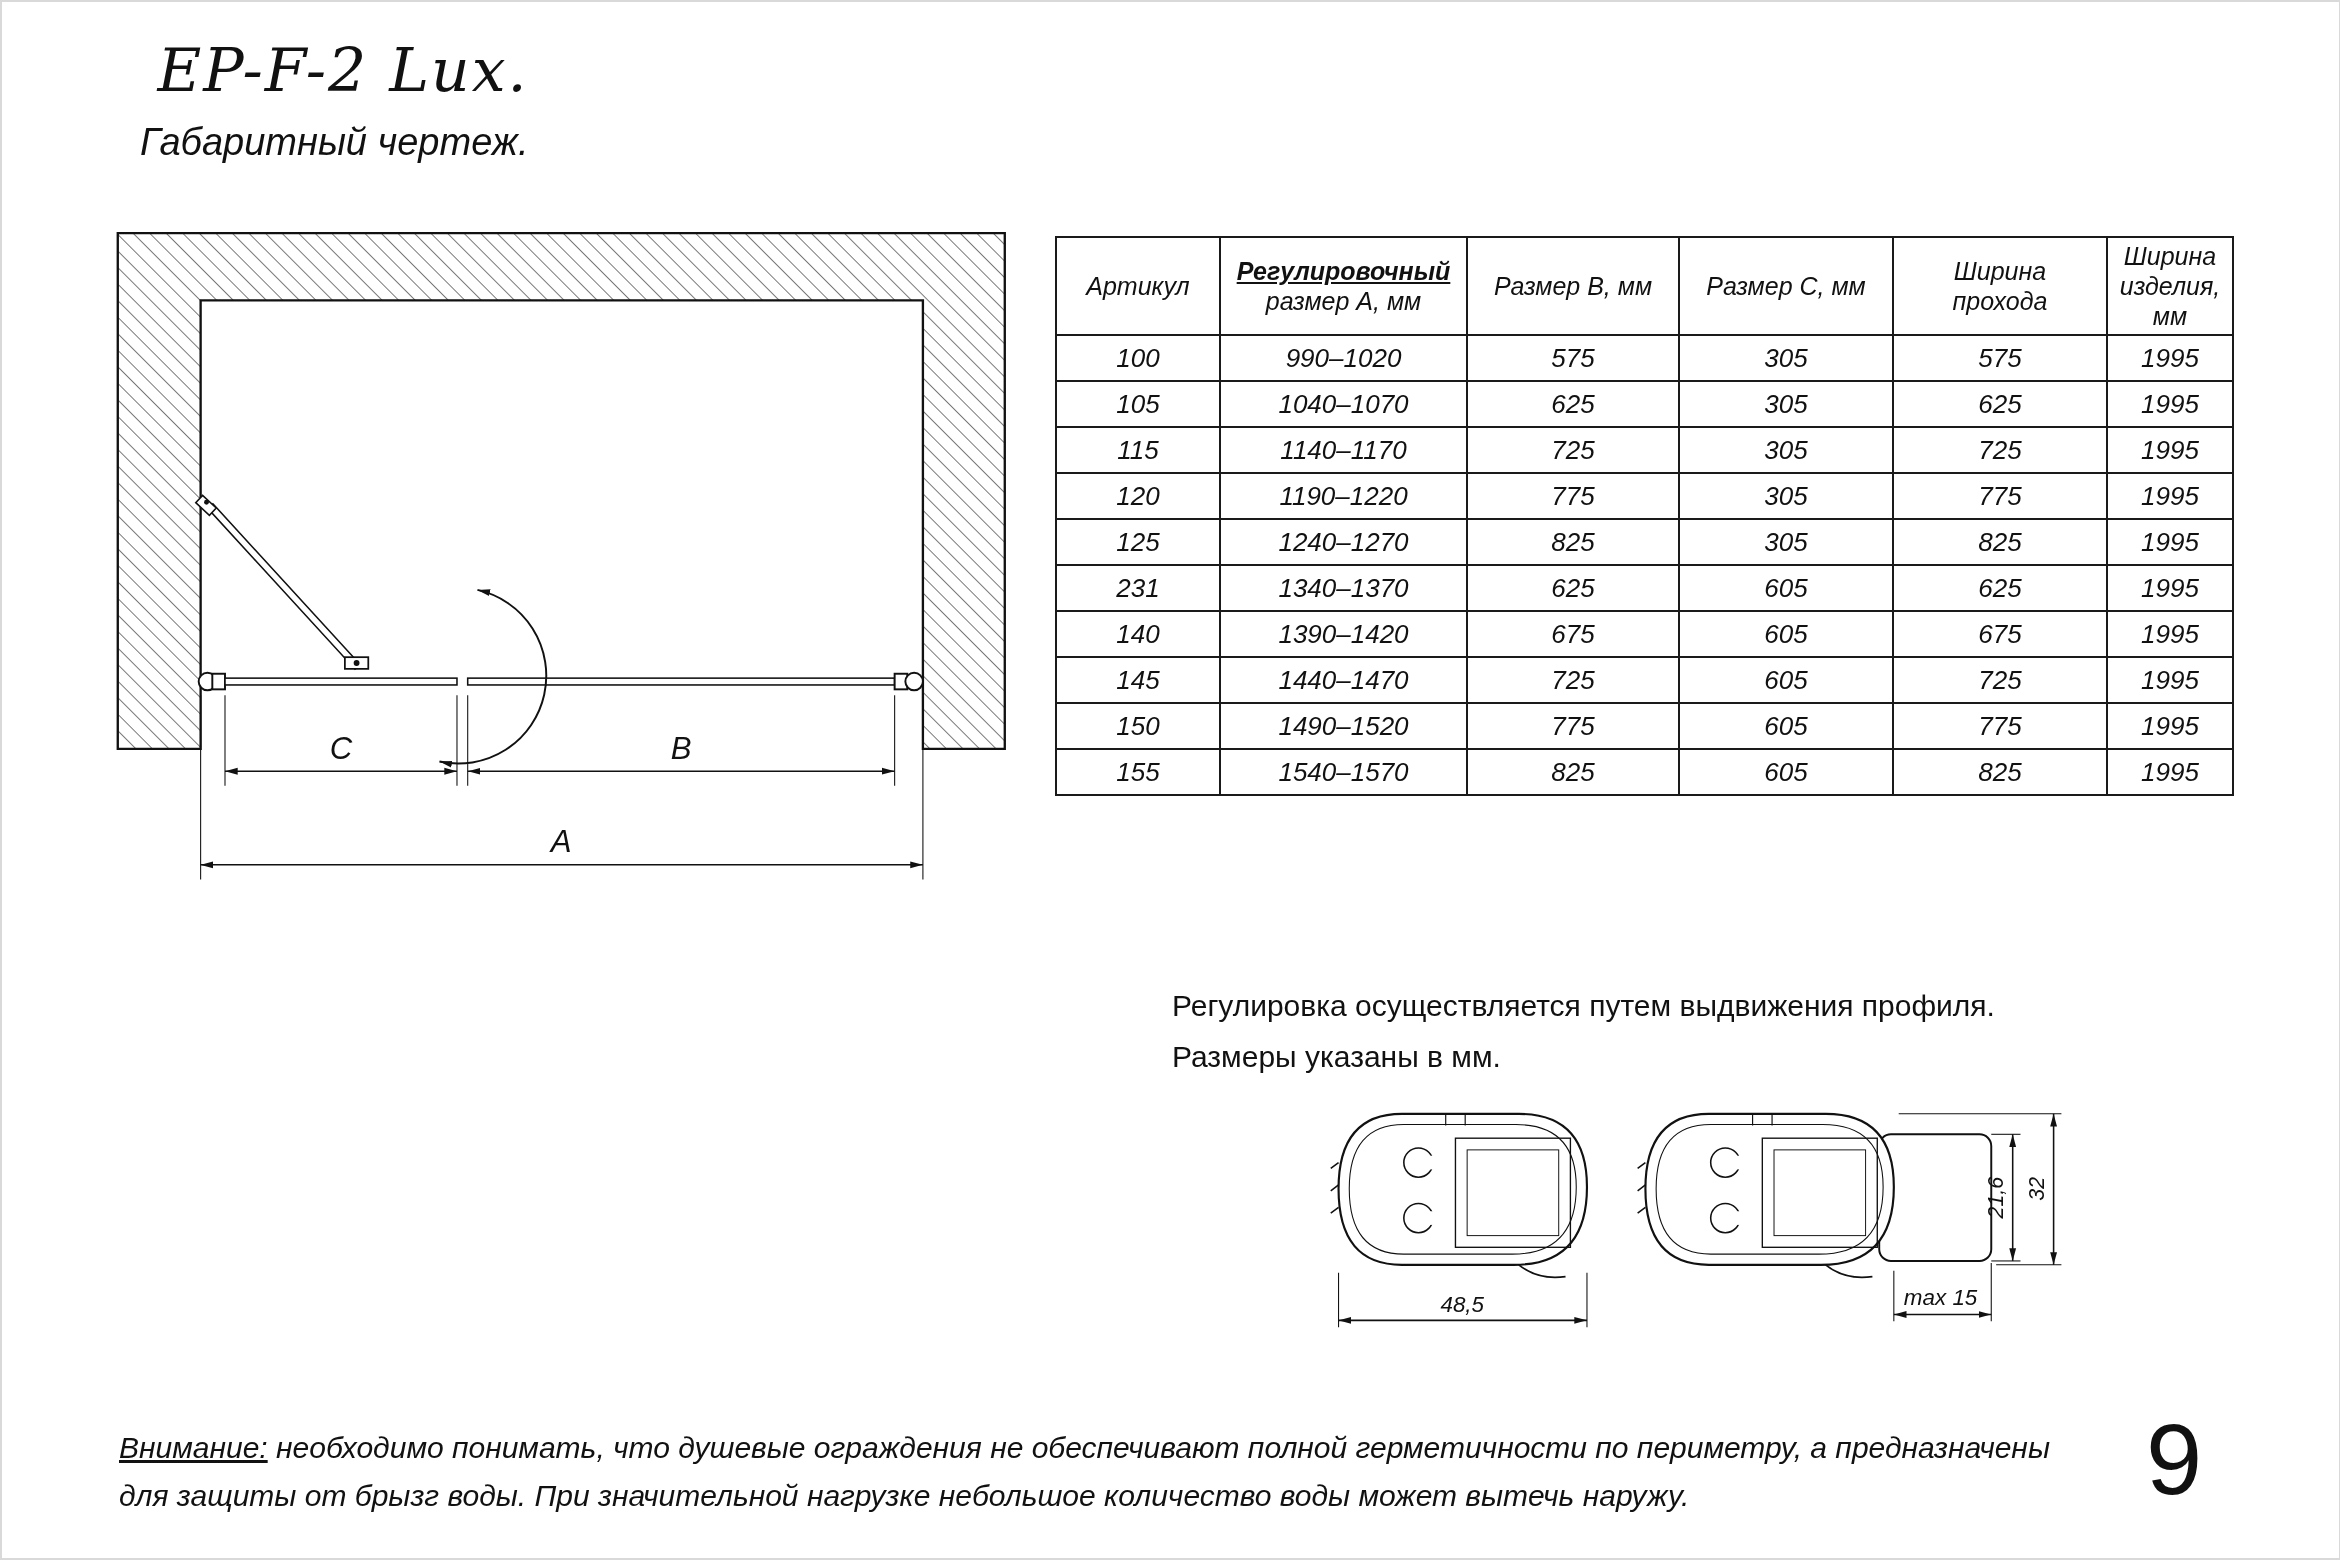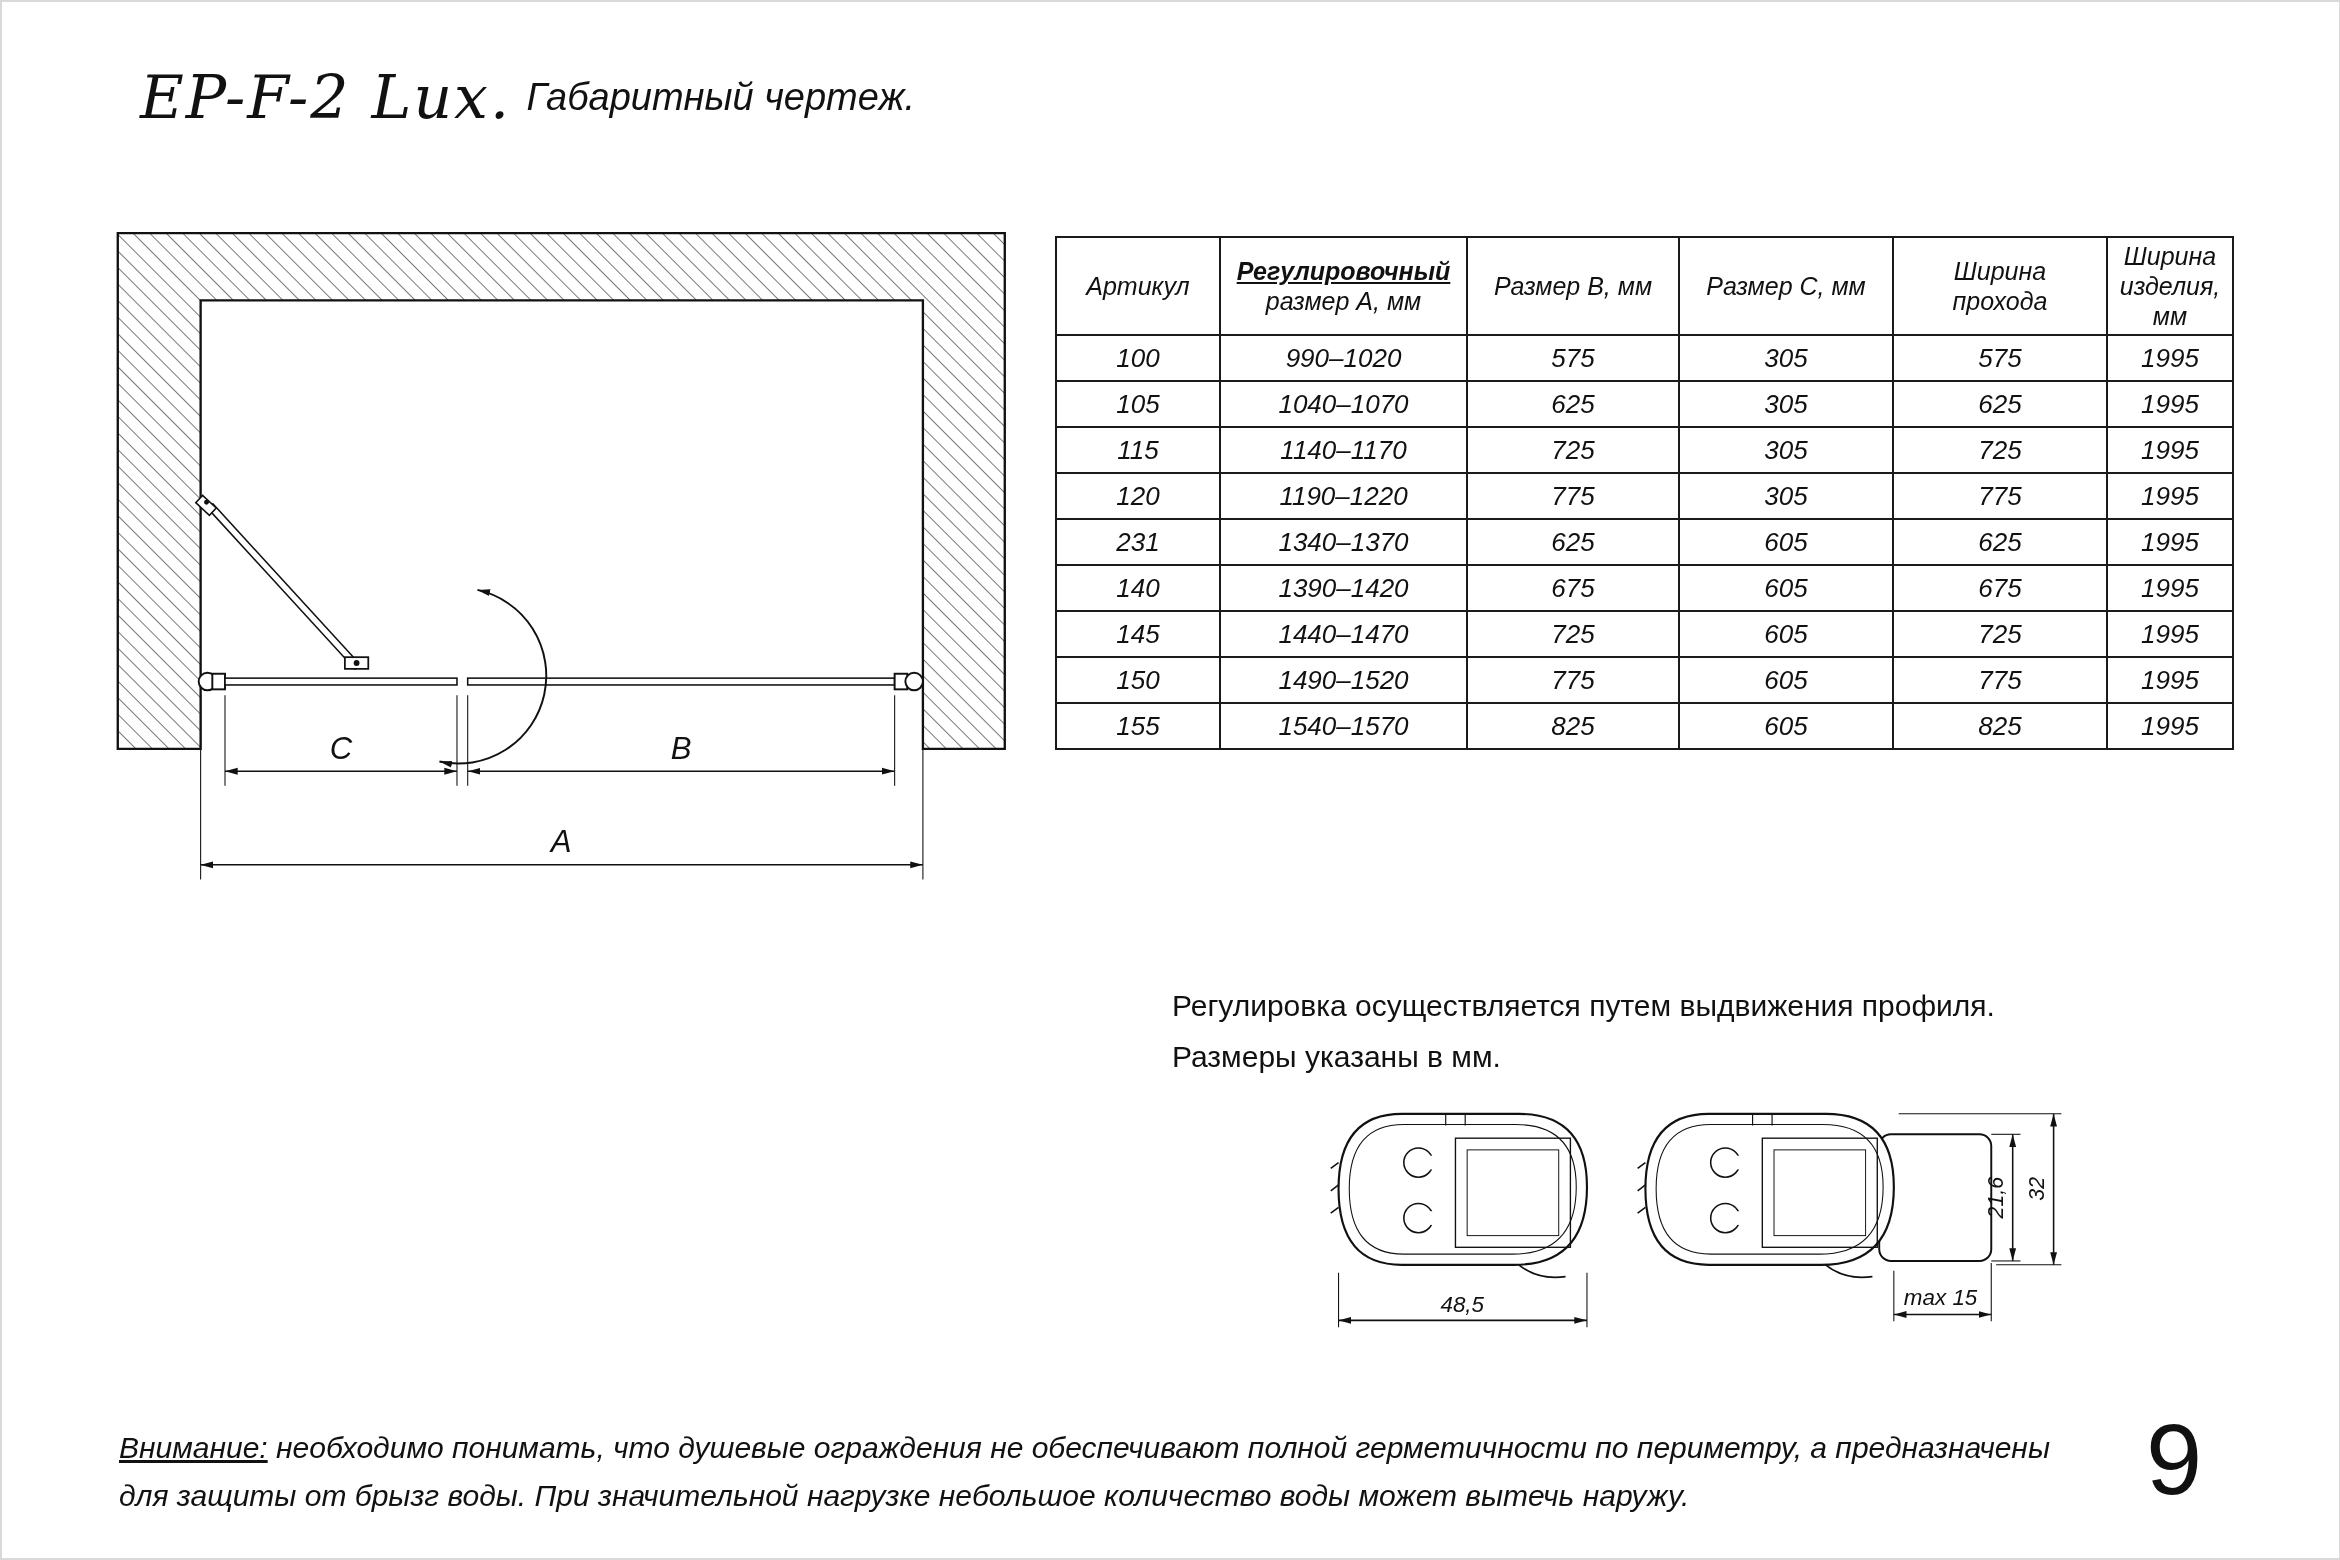--- a/index.html
+++ b/index.html
@@ -11,21 +11,21 @@
     position:relative;
     overflow:hidden;
   }
   .sheet {
     position:absolute; inset:0;
     background:#fff;
     border:2px solid #d9d9d9;
   }
 
   
-  .title { position:absolute; left:138px; top:60px; display:flex; align-items:center; gap:15.6px; font-style:italic; }
+  .title { position:absolute; left:138px; top:33px; display:flex; align-items:flex-end; gap:15.6px; font-style:italic;flex-direction:column; }
   .title .model { font-family:"DejaVu Serif", serif; font-size:60px; letter-spacing:2px; }
   .title .subtitle { font-size:38px; }
 
   
   .main-drawing { position:absolute; left:107px; top:224px; width:926px; height:683px; }
   .main-drawing text, .profiles text {
     font-family:"Liberation Sans", sans-serif;
     font-style:italic;
     fill:#111;
   }
@@ -189,20 +189,28 @@
         </tr>
         <tr>
           <td>120</td>
           <td>1190–1220</td>
           <td>775</td>
           <td>305</td>
           <td>775</td>
           <td>1995</td>
         </tr>
         <tr>
+          <td>125</td>
+          <td>1240–1270</td>
+          <td>825</td>
+          <td>305</td>
+          <td>825</td>
+          <td>1995</td>
+        </tr>
+        <tr>
           <td>231</td>
           <td>1340–1370</td>
           <td>625</td>
           <td>605</td>
           <td>625</td>
           <td>1995</td>
         </tr>
         <tr>
           <td>140</td>
           <td>1390–1420</td>

